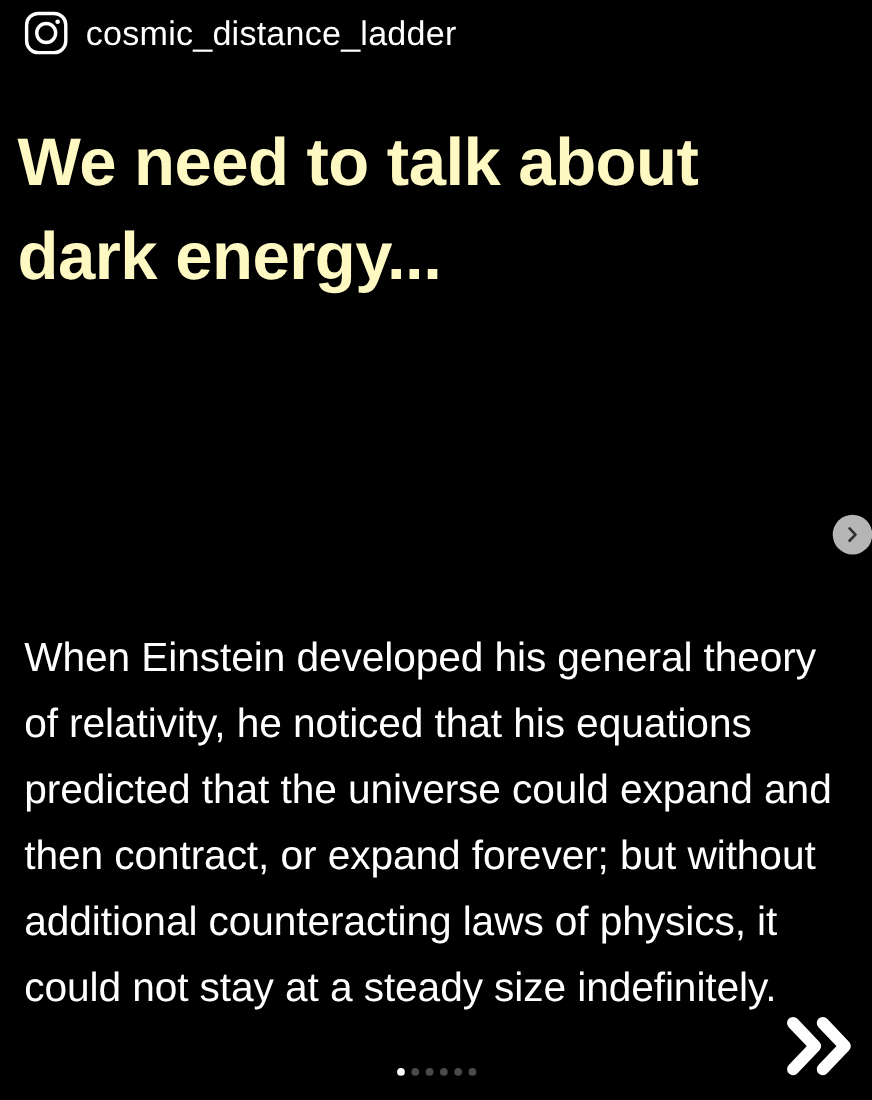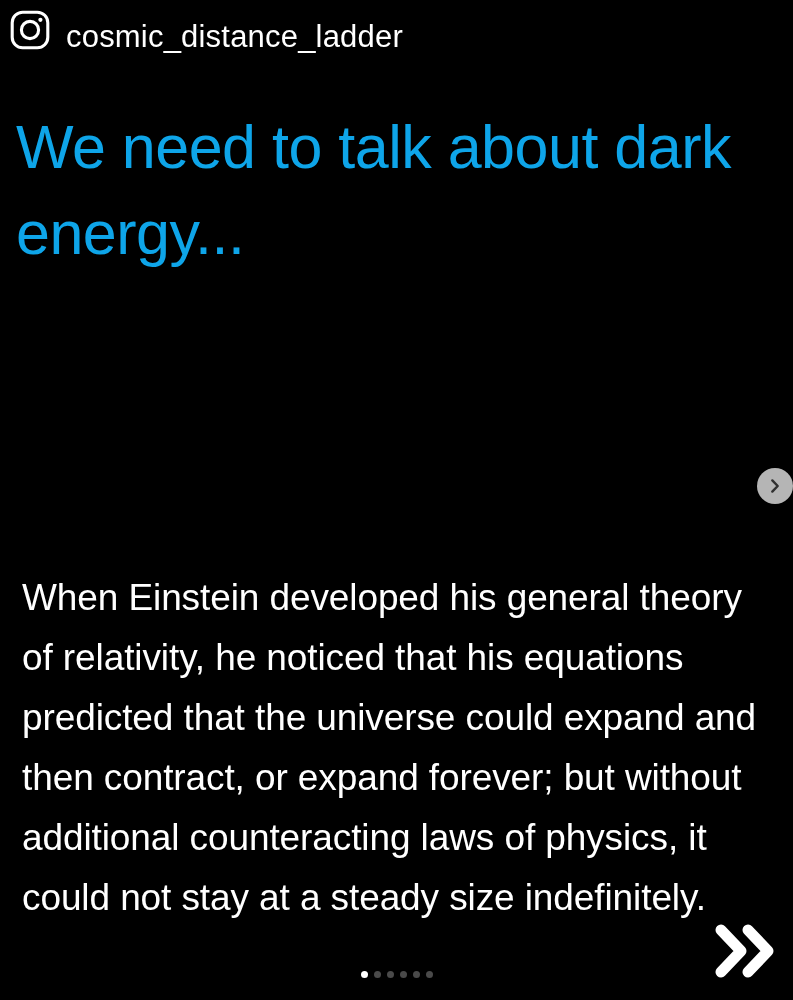--- a/index.html
+++ b/index.html
@@ -17,24 +17,24 @@
   .story {
     position: relative;
     width: 793px;
     height: 1000px;
     background: #000000;
   }
 
   
   .account-row {
     position: absolute;
-    left: 8px;
+    left: 20px;
     top: 8px;
     display: flex;
-    align-items: flex-end;
+    align-items: center;
     gap: 14px;
   }
   .ig-icon {
     width: 44px;
     height: 44px;
     display: block;
     flex: 0 0 auto;
   }
   .username {
     color: #ffffff;
@@ -44,24 +44,24 @@
     font-weight: 400;
     white-space: nowrap;
   }
 
   
   .headline {
     position: absolute;
     left: 16px;
     top: 104px;
     width: 730px;
-    color: #0ea5e9;
+    color: #fef9c3;
     font-size: 61px;
     line-height: 86px;
-    font-weight: 400;
+    font-weight: 700;
     letter-spacing: -0.5px;
   }
 
   
   .body-text {
     position: absolute;
     left: 22px;
     top: 568px;
     width: 740px;
     color: #ffffff;

